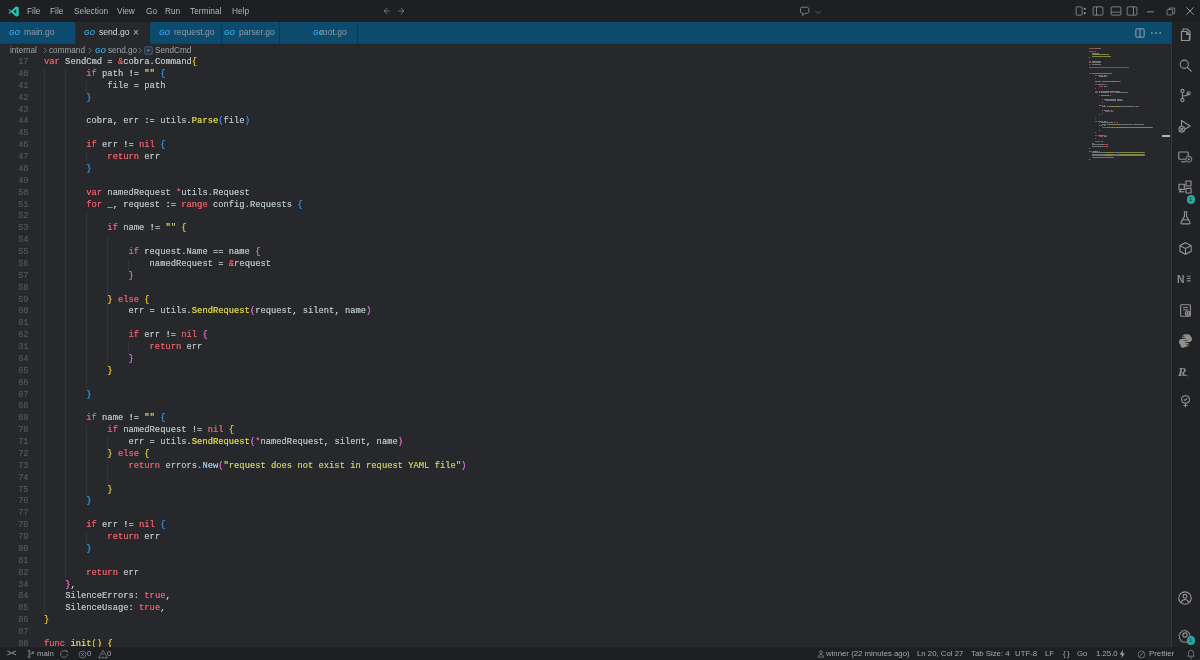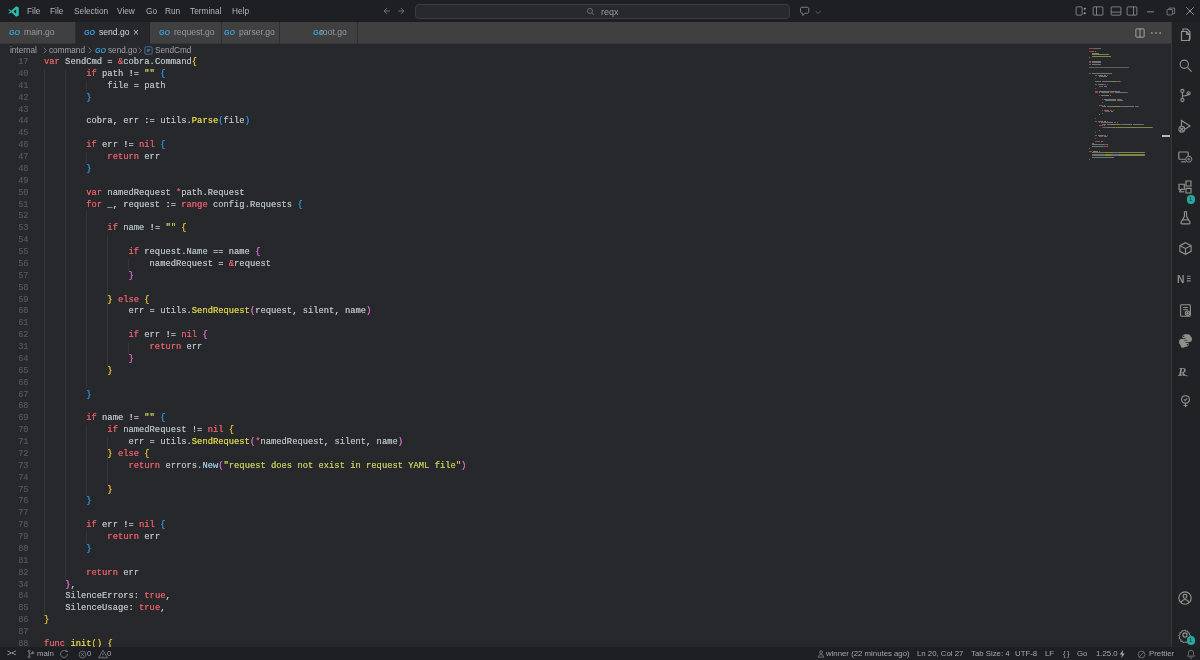--- a/index.html
+++ b/index.html
@@ -1,18 +1,18 @@
 <!DOCTYPE html>
 <html><head><meta charset="utf-8"><style>
 html,body{margin:0;padding:0}
 body{width:1200px;height:660px;position:relative;background:#26282b;overflow:hidden;
  font-family:"Liberation Sans",sans-serif;-webkit-font-smoothing:antialiased}
 #titlebar{position:absolute;left:0;top:0;width:1200px;height:22px;background:#1d1f22}
 .menu{position:absolute;top:0;height:22px;line-height:22.5px;color:#b4b6b8;font-size:8.3px}
-#tabbar{position:absolute;left:0;top:22px;width:1172px;height:22px;background:#404040;border-bottom:1px solid #35373b;box-sizing:border-box}
+#tabbar{position:absolute;left:0;top:22px;width:1172px;height:22px;background:#0c4a6e;border-bottom:1px solid #35373b;box-sizing:border-box}
 .tab{position:absolute;top:0;height:22px;box-sizing:border-box;border-right:1px solid #2c2e31;color:#959aa1;font-size:8.6px}
 .tab .lbl{position:absolute;top:0;line-height:21px}
 .goico{position:absolute;top:7px;font-size:7px;font-weight:bold;font-style:italic;color:#3ba2dc;line-height:8px;letter-spacing:0}
 #bc{position:absolute;left:0;top:44px;width:1172px;height:13px;background:#26282b;color:#a0a5a9;font-size:8.2px;line-height:13px}
 #editor{position:absolute;left:0;top:57px;width:1172px;height:590px;background:#26282b}
 .cl{position:absolute;left:0;height:11.875px;line-height:11.875px;white-space:pre;font-family:"Liberation Mono",monospace;font-size:8.8px;text-shadow:0 0 0.6px}
 .cl .ln{position:absolute;left:0;top:0;width:28.5px;text-align:right;color:#4d5257;font-size:8.6px}
 .cl .cc{position:absolute;left:44px;top:0}
 s{text-decoration:none}
 .k{color:#e25d68}.p{color:#b2bcbf}.s{color:#c3c65a}.f{color:#d8cf4a}.o{color:#ccd1d4}.w{color:#c3c8cc}.g{color:#e2bd3a}.h{color:#d16ccd}.b{color:#2e8fd9}.n{color:#9fc2dc}
@@ -39,27 +39,20 @@
  <span class="menu" style="left:146px">Go</span>
  <span class="menu" style="left:165px">Run</span>
  <span class="menu" style="left:190px">Terminal</span>
  <span class="menu" style="left:232px">Help</span>
  <svg width="10" height="10" style="left:381px;top:6px" viewBox="0 0 16 16">
       <path class="ticon" d="M10 3 5 8l5 5M5 8h9" stroke="#9b9da0"></path>
     </svg>
  <svg width="10" height="10" style="left:397px;top:6px" viewBox="0 0 16 16">
       <path class="ticon" d="M6 3l5 5-5 5M11 8H2" stroke="#85878a"></path>
     </svg>
- <div style="position:absolute;left:415px;top:3.5px;width:375px;height:15px;background:#28292c;border:1px solid #3a3c3f;border-radius:4px;box-sizing:border-box;text-align:center;color:#9b9da1;font-size:9px;line-height:14px">
-   <svg width="9" height="9" style="position:static;vertical-align:-1px" viewBox="0 0 16 16">
-        <circle cx="7" cy="7" r="4.5" class="ticon"></circle>
-        <path d="M10.5 10.5 14 14" class="ticon"></path>
-      </svg>
-   <span style="margin-left:3px">reqx</span>
- </div>
  <svg width="12" height="12" style="left:799px;top:5px" viewBox="0 0 16 16">
       <path class="ticon" d="M3 3h8c1 0 2 1 2 2v4c0 1-1 2-2 2H8l-3 3v-3H4c-1 0-2-1-2-2V5c0-1 1-2 1-2Z"></path>
     </svg>
  <svg width="8" height="8" style="left:814px;top:8px" viewBox="0 0 16 16">
       <path class="ticon" d="M3 6l5 5 5-5"></path>
     </svg>
  <svg width="12" height="12" style="left:1075px;top:5px" viewBox="0 0 16 16">
       <rect x="1.5" y="2.5" width="8" height="11" rx="1" class="ticon"></rect>
       <circle cx="13" cy="5" r="1.4" fill="#9b9da0"></circle>
       <circle cx="13" cy="11" r="1.4" fill="#9b9da0"></circle>
@@ -161,21 +154,21 @@
 <div class="cl" style="top:68.88px"><s class="ln">40</s><s class="cc"><s class="p">        </s><s class="k">if</s><s class="p"> path </s><s class="o">!=</s><s class="p"> </s><s class="s">""</s><s class="p"> </s><s class="b">{</s></s></div>
 <div class="cl" style="top:80.75px"><s class="ln">41</s><s class="cc"><s class="p">            </s><s class="p">file </s><s class="o">=</s><s class="p"> path</s></s></div>
 <div class="cl" style="top:92.62px"><s class="ln">42</s><s class="cc"><s class="p">        </s><s class="b">}</s></s></div>
 <div class="cl" style="top:104.50px"><s class="ln">43</s><s class="cc"></s></div>
 <div class="cl" style="top:116.38px"><s class="ln">44</s><s class="cc"><s class="p">        </s><s class="p">cobra</s><s class="w">,</s><s class="p"> err </s><s class="o">:=</s><s class="p"> utils.</s><s class="f">Parse</s><s class="b">(</s><s class="p">file</s><s class="b">)</s></s></div>
 <div class="cl" style="top:128.25px"><s class="ln">45</s><s class="cc"></s></div>
 <div class="cl" style="top:140.12px"><s class="ln">46</s><s class="cc"><s class="p">        </s><s class="k">if</s><s class="p"> err </s><s class="o">!=</s><s class="p"> </s><s class="k">nil</s><s class="p"> </s><s class="b">{</s></s></div>
 <div class="cl" style="top:152.00px"><s class="ln">47</s><s class="cc"><s class="p">            </s><s class="k">return</s><s class="p"> err</s></s></div>
 <div class="cl" style="top:163.88px"><s class="ln">48</s><s class="cc"><s class="p">        </s><s class="b">}</s></s></div>
 <div class="cl" style="top:175.75px"><s class="ln">49</s><s class="cc"></s></div>
-<div class="cl" style="top:187.62px"><s class="ln">50</s><s class="cc"><s class="p">        </s><s class="k">var</s><s class="p"> namedRequest </s><s class="k">*</s><s class="p">path.Request</s></s></div>
+<div class="cl" style="top:187.62px"><s class="ln">50</s><s class="cc"><s class="p">        </s><s class="k">var</s><s class="p"> namedRequest </s><s class="k">*</s><s class="p">utils.Request</s></s></div>
 <div class="cl" style="top:199.50px"><s class="ln">51</s><s class="cc"><s class="p">        </s><s class="k">for</s><s class="p"> _</s><s class="w">,</s><s class="p"> request </s><s class="o">:=</s><s class="p"> </s><s class="k">range</s><s class="p"> config.Requests </s><s class="b">{</s></s></div>
 <div class="cl" style="top:211.38px"><s class="ln">52</s><s class="cc"></s></div>
 <div class="cl" style="top:223.25px"><s class="ln">53</s><s class="cc"><s class="p">            </s><s class="k">if</s><s class="p"> name </s><s class="o">!=</s><s class="p"> </s><s class="s">""</s><s class="p"> </s><s class="g">{</s></s></div>
 <div class="cl" style="top:235.12px"><s class="ln">54</s><s class="cc"></s></div>
 <div class="cl" style="top:247.00px"><s class="ln">55</s><s class="cc"><s class="p">                </s><s class="k">if</s><s class="p"> request.Name </s><s class="o">==</s><s class="p"> name </s><s class="h">{</s></s></div>
 <div class="cl" style="top:258.88px"><s class="ln">56</s><s class="cc"><s class="p">                    </s><s class="p">namedRequest </s><s class="o">=</s><s class="p"> </s><s class="k">&amp;</s><s class="p">request</s></s></div>
 <div class="cl" style="top:270.75px"><s class="ln">57</s><s class="cc"><s class="p">                </s><s class="h">}</s></s></div>
 <div class="cl" style="top:282.62px"><s class="ln">58</s><s class="cc"></s></div>
 <div class="cl" style="top:294.50px"><s class="ln">59</s><s class="cc"><s class="p">            </s><s class="g">}</s><s class="p"> </s><s class="k">else</s><s class="p"> </s><s class="g">{</s></s></div>
 <div class="cl" style="top:306.38px"><s class="ln">60</s><s class="cc"><s class="p">                </s><s class="p">err </s><s class="o">=</s><s class="p"> utils.</s><s class="f">SendRequest</s><s class="h">(</s><s class="p">request</s><s class="w">,</s><s class="p"> silent</s><s class="w">,</s><s class="p"> name</s><s class="h">)</s></s></div>

